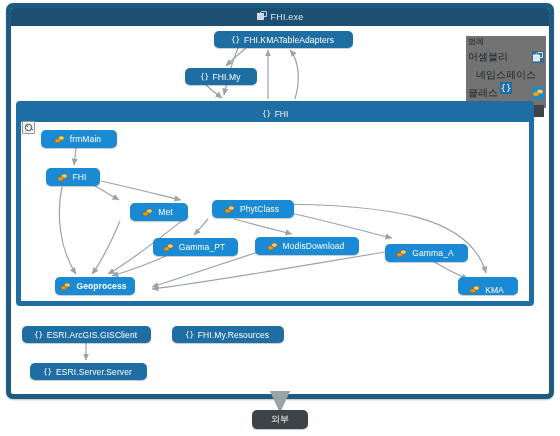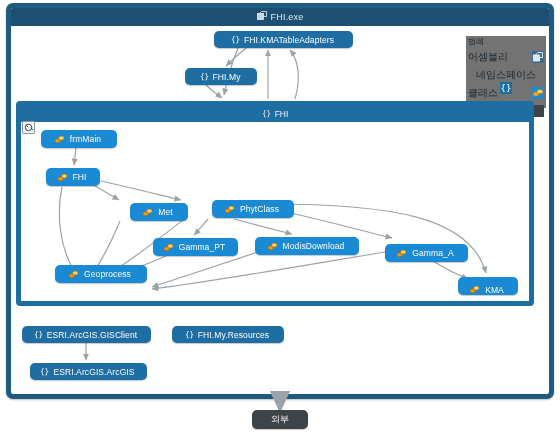--- a/index.html
+++ b/index.html
@@ -321,21 +321,21 @@
   <div class="node cls-node" style="left:385px;top:244px;width:83px;">
     <span class="ico">
       <svg width="11" height="11" viewBox="0 0 12 12">
         <ellipse cx="4" cy="7.4" rx="3.1" ry="2.3" fill="#e8981a" stroke="#8d5a04" stroke-width="0.6"></ellipse>
         <ellipse cx="8" cy="4.4" rx="3.1" ry="2.3" fill="#fdd06a" stroke="#8d5a04" stroke-width="0.6"></ellipse>
       </svg>
     </span>
     <span class="txt">Gamma_A</span>
   </div>
 
-  <div class="node cls-node" style="left:55px;top:265px;width:92px;">
+  <div class="node cls-node" style="left:55px;top:277px;width:80px;font-weight:bold;">
     <span class="ico">
       <svg width="11" height="11" viewBox="0 0 12 12">
         <ellipse cx="4" cy="7.4" rx="3.1" ry="2.3" fill="#e8981a" stroke="#8d5a04" stroke-width="0.6"></ellipse>
         <ellipse cx="8" cy="4.4" rx="3.1" ry="2.3" fill="#fdd06a" stroke="#8d5a04" stroke-width="0.6"></ellipse>
       </svg>
     </span>
     <span class="txt">Geoprocess</span>
   </div>
 
   <div class="node cls-node" style="left:458px;top:277px;width:60px;align-items:flex-end;">
@@ -365,20 +365,20 @@
     </span>
     <span class="txt">FHI.My.Resources</span>
   </div>
 
   <div class="node ns-node" style="left:30px;top:363px;width:117px;">
     <span class="ico">
       <svg width="9" height="9" viewBox="0 0 10 10">
           <text x="5" y="8" font-size="8.5" font-family="DejaVu Sans Mono, monospace" fill="#ffffff" text-anchor="middle">{}</text>
         </svg>
     </span>
-    <span class="txt">ESRI.ArcGIS.ArcGIS</span>
+    <span class="txt">ESRI.Server.Server</span>
   </div>
 
   <div class="node ext-node" style="left:252px;top:410px;width:56px;">
     <span class="txt">외부</span>
   </div>
 
 </div>
 
 </body></html>

